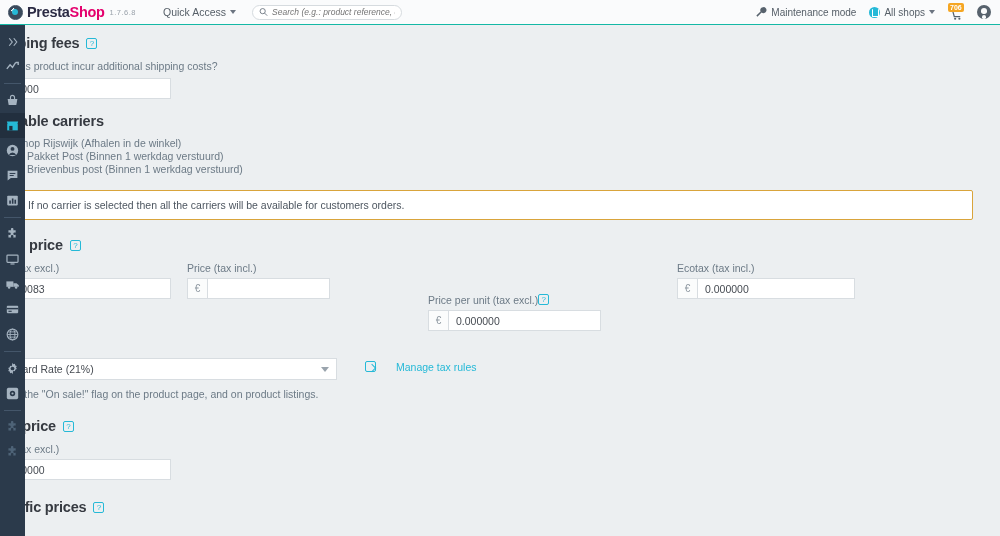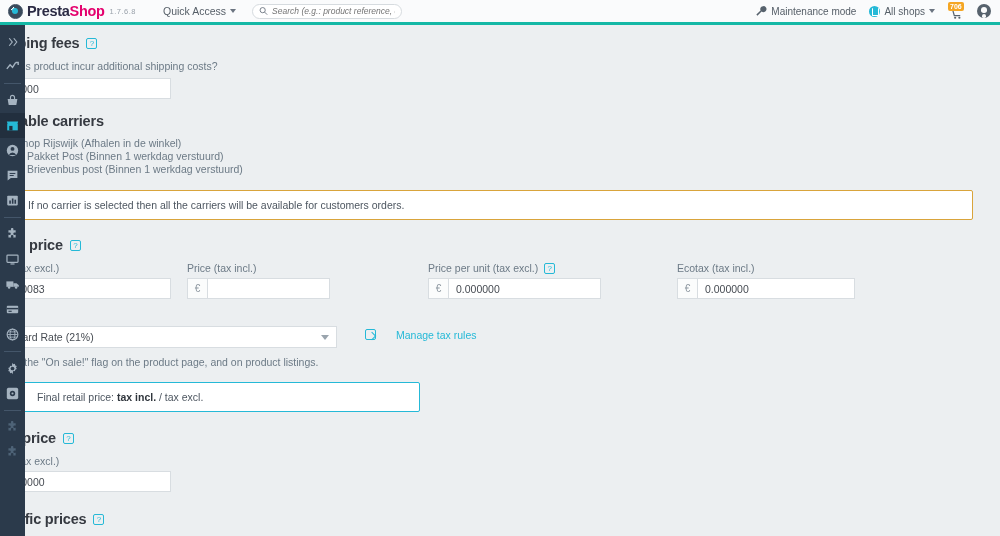--- a/index.html
+++ b/index.html
@@ -8,21 +8,21 @@
     font-family: "Liberation Sans", sans-serif;
     background: #eceff1;
     overflow: hidden;
   }
   body { position: relative; }
 
   
   .header {
     position: absolute; top: 0; left: 0; width: 1000px; height: 25px;
     background: #fafbfc;
-    border-bottom: 3px solid #14b8a6;
+    border-bottom: 1px solid #14b8a6;
     display: flex; align-items: center;
     z-index: 60;
   }
   .logo-wrap { display: flex; align-items: center; padding-left: 8px; }
   .ps-mark {
     width: 15px; height: 15px; border-radius: 50%;
     background: radial-gradient(circle at 35% 35%, #ffffff 0 18%, #3a4a5c 19% 100%);
     border: 1px solid #3a4a5c;
     position: relative; margin-right: 4px;
   }
@@ -356,21 +356,21 @@
 
       <div class="col" style="width:143px;margin-left:16px;">
         <div class="field-label">Price (tax incl.)</div>
         <div class="ig">
           <div class="addon">€</div>
           <input class="inp" value="" style="">
         </div>
       </div>
 
       <div class="col" style="width:173px;margin-left:98px;">
-        <div class="field-label" style="display:flex;align-items:flex-end;gap:6px;">
+        <div class="field-label" style="display:flex;align-items:flex-start;margin-top:32px;">
           <span>Price per unit (tax excl.)</span>
           <span class="helpq">?</span>
         </div>
         <div class="ig">
           <div class="addon">€</div>
           <input class="inp" value="0.000000" style="">
         </div>
       </div>
 
 
@@ -394,24 +394,20 @@
       <div style="margin-left:28px;padding-top:16px;">
         <span class="link-cyan">
           <span class="ext-ic"></span>
           <span>Manage tax rules</span>
         </span>
       </div>
     </div>
 
     <div class="txt" style="margin-top:8px;">Display the "On sale!" flag on the product page, and on product listings.</div>
 
-    <div class="info-box" style="width:406px;margin-top:14px;margin-left:27px;">
-      <div class="strip"></div>
-      <div class="itext"><span>Final retail price: </span><b>tax incl.</b><span> / tax excl.</span></div>
-    </div>
 
     <h2 class="sec" style="margin-top:18px;">
       <span>Cost price</span>
       <span class="helpq">?</span>
     </h2>
     <div class="field-label" style="margin-top:9px;">Price (tax excl.)</div>
     <input class="inp" style="width: 184px;" value="24.750000">
 
     <h2 class="sec" style="margin-top:19px;">
       <span>Specific prices</span>

